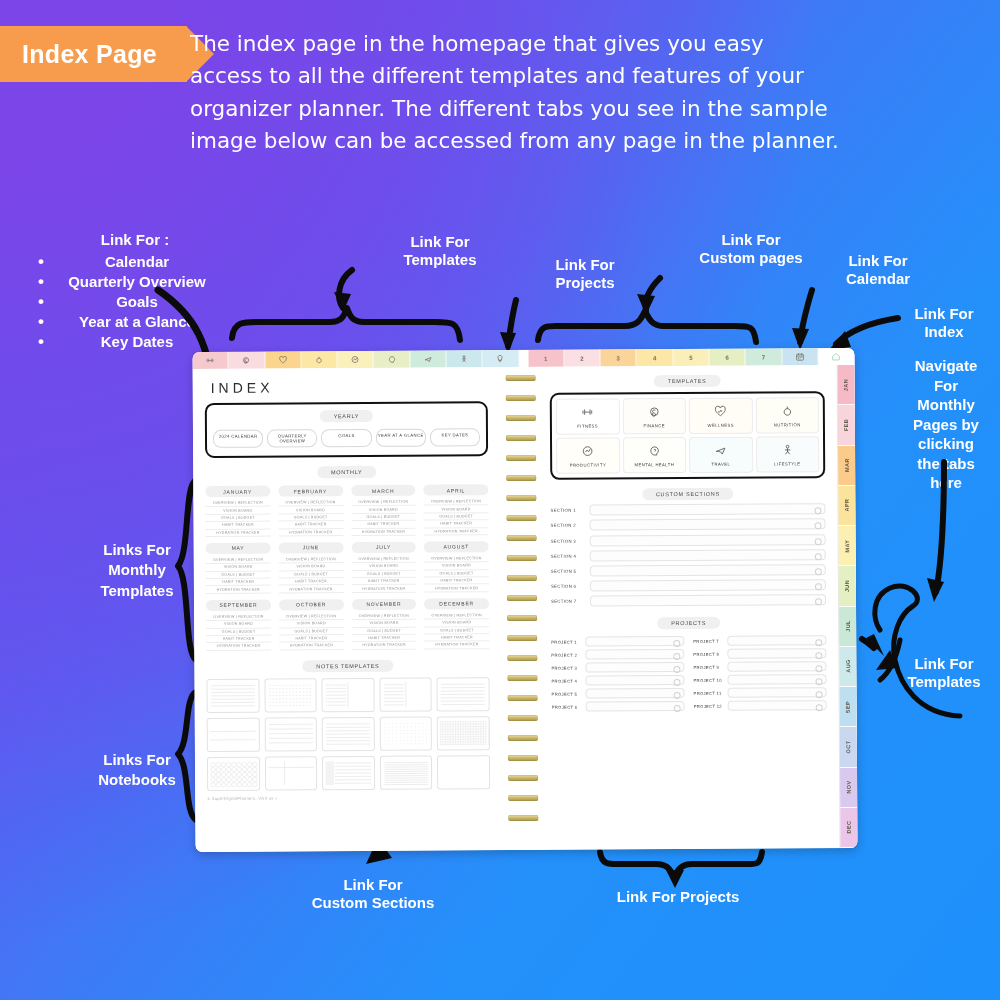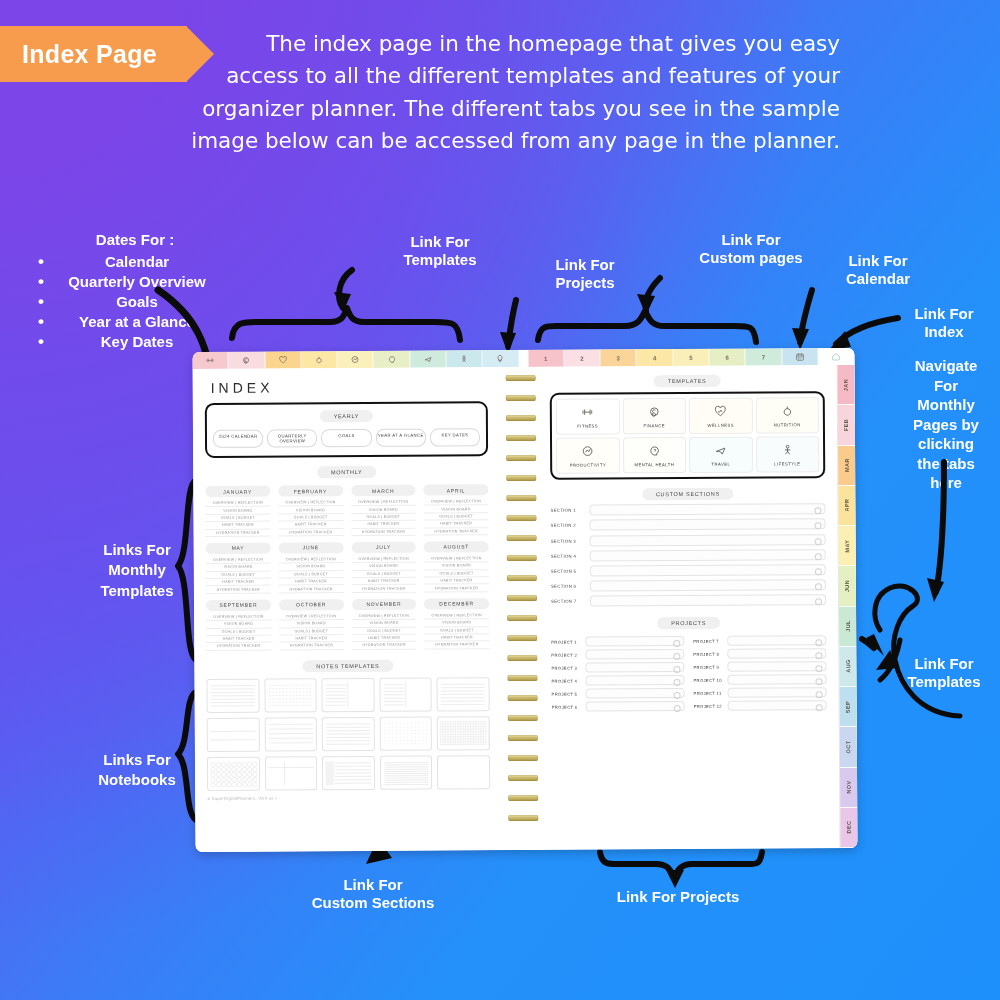--- a/index.html
+++ b/index.html
@@ -27,21 +27,21 @@
   }
   .banner::after {
     content: ""; position: absolute; right: -27px; top: 0;
     width: 0; height: 0;
     border-top: 28px solid transparent;
     border-bottom: 28px solid transparent;
     border-left: 28px solid #F79B4D;
   }
   .intro {
     position: absolute; left: 190px; top: 28px; width: 650px;
-    text-align: right; color: #FFFFFF;
+    text-align: left; color: #FFFFFF;
     font-size: 21.5px; line-height: 1.50;
     font-family: "DejaVu Sans", sans-serif;
   }
 
   
   .ann {
     position: absolute; color: #fff; font-weight: bold;
     font-size: 15px; line-height: 1.22; text-align: center;
     white-space: pre-line;
   }
@@ -168,21 +168,21 @@
 <body>
 
 <div id="stage">
 
   <div class="banner">
     <span>Index Page</span>
   </div>
   <div class="intro">The index page in the homepage that gives you easy access to all the different templates and features of your organizer planner. The different tabs you see in the sample image below can be accessed from any page in the planner.</div>
 
   <div class="bullets">
-    <div class="hdr">Dates For :</div>
+    <div class="hdr">Link For :</div>
     <ul>
       <li>Calendar</li>
       <li>Quarterly Overview</li>
       <li>Goals</li>
       <li>Year at a Glance</li>
       <li>Key Dates</li>
     </ul>
   </div>
 
   <div class="ann" style="left:388px; top:233px; width:104px;">Link For

